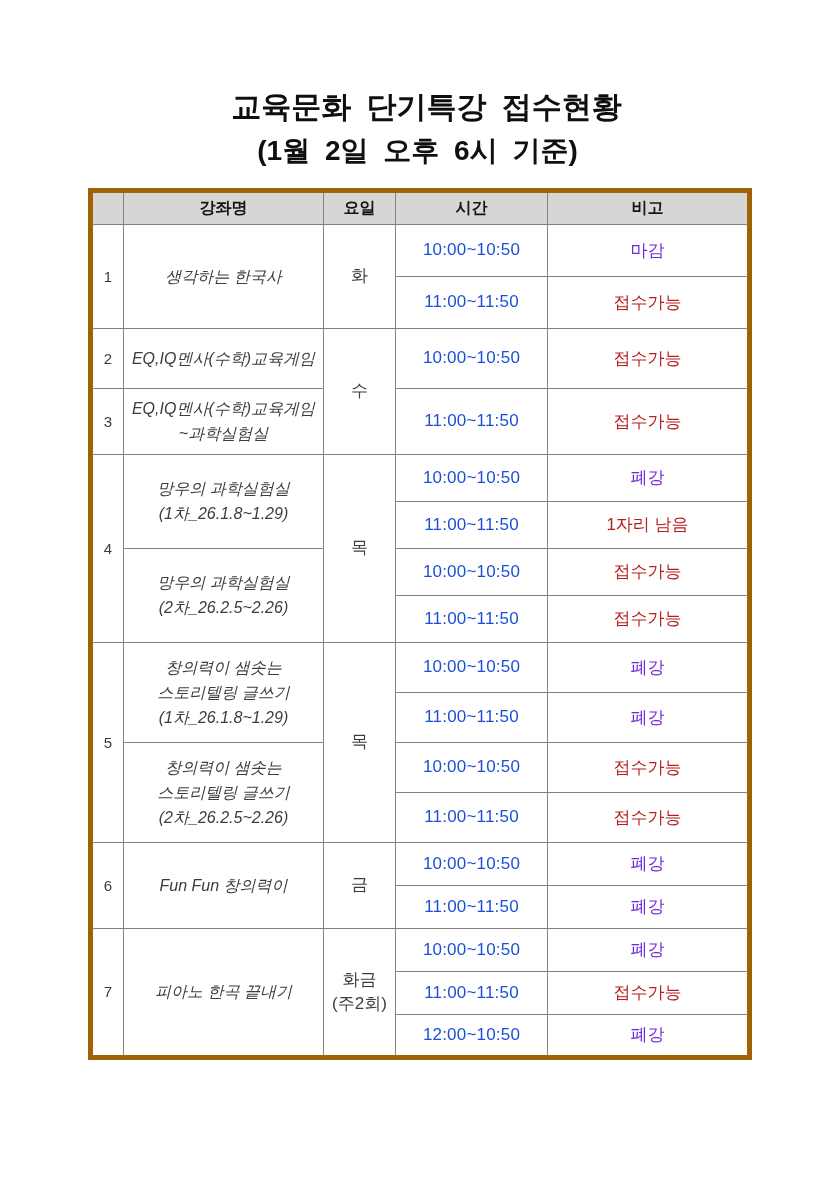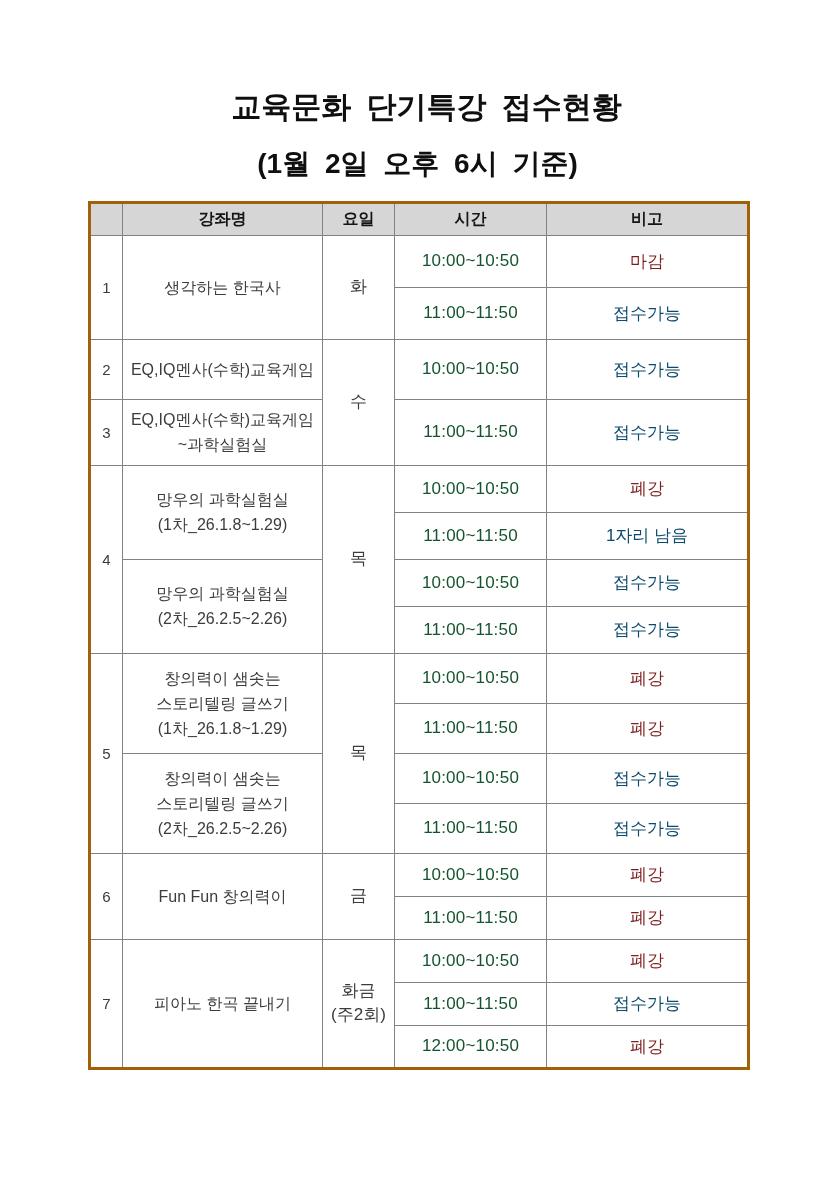--- a/index.html
+++ b/index.html
@@ -1,28 +1,28 @@
 <!DOCTYPE html>
 <html><head>
 <meta charset="utf-8">
 <style>
   html,body{margin:0;padding:0;background:#ffffff;}
   body{width:835px;height:1181px;font-family:"Liberation Sans","DejaVu Sans",sans-serif;}
   .page{position:relative;width:835px;height:1181px;background:#ffffff;overflow:hidden;}
   .title{margin:90px 0 0 0;text-align:center;font-size:30px;font-weight:bold;color:#0f0f0f;word-spacing:7px;line-height:1.1;padding-left:18px;}
-  .subtitle{margin:26px 0 0 0;text-align:center;font-size:28px;font-weight:bold;color:#0f0f0f;word-spacing:7px;line-height:1.1;}
-  table.sched{border-collapse:collapse;table-layout:fixed;width:659px;margin:21px 0 0 88px;border:3px solid #a16207;}
+  .subtitle{margin:13px 0 0 0;text-align:center;font-size:28px;font-weight:bold;color:#0f0f0f;word-spacing:7px;line-height:1.1;}
+  table.sched{border-collapse:collapse;table-layout:fixed;width:659px;margin:21px 0 0 88px;border:5px solid #a16207;}
   table.sched th,table.sched td{border:1px solid #828282;text-align:center;vertical-align:middle;padding:0;overflow:hidden;}
   table.sched thead th{background:#d6d6d6;color:#141414;font-weight:bold;font-size:16px;height:31px;}
   td.no{font-size:15px;color:#3c3c3c;}
-  td.course{font-size:16px;color:#3c3c3c;line-height:25px;}
+  td.course{font-size:16px;color:#3c3c3c;line-height:25px;font-style:italic;}
   td.day{font-size:17px;color:#3c3c3c;line-height:24px;}
-  td.time{font-size:17px;color:#14532d;letter-spacing:0.2px;}
-  td.status{font-size:17px;color:#0c4a6e;}
-  td.status.red{color:#7f1d1d;}
+  td.time{font-size:17px;color:#1d4ed8;letter-spacing:0.2px;}
+  td.status{font-size:17px;color:#b91c1c;}
+  td.status.red{color:#6d28d9;}
   tr.h52{height:52px;} tr.h60{height:60px;} tr.h66{height:66px;}
   tr.h47{height:47px;} tr.h50{height:50px;} tr.h43{height:43px;}
   col.c-no{width:33px;} col.c-course{width:200px;} col.c-day{width:72px;}
   col.c-time{width:152px;} col.c-note{width:202px;}
 </style>
 </head>
 <body>
 
 <div class="page">
   <div class="title">교육문화 단기특강 접수현황</div>

